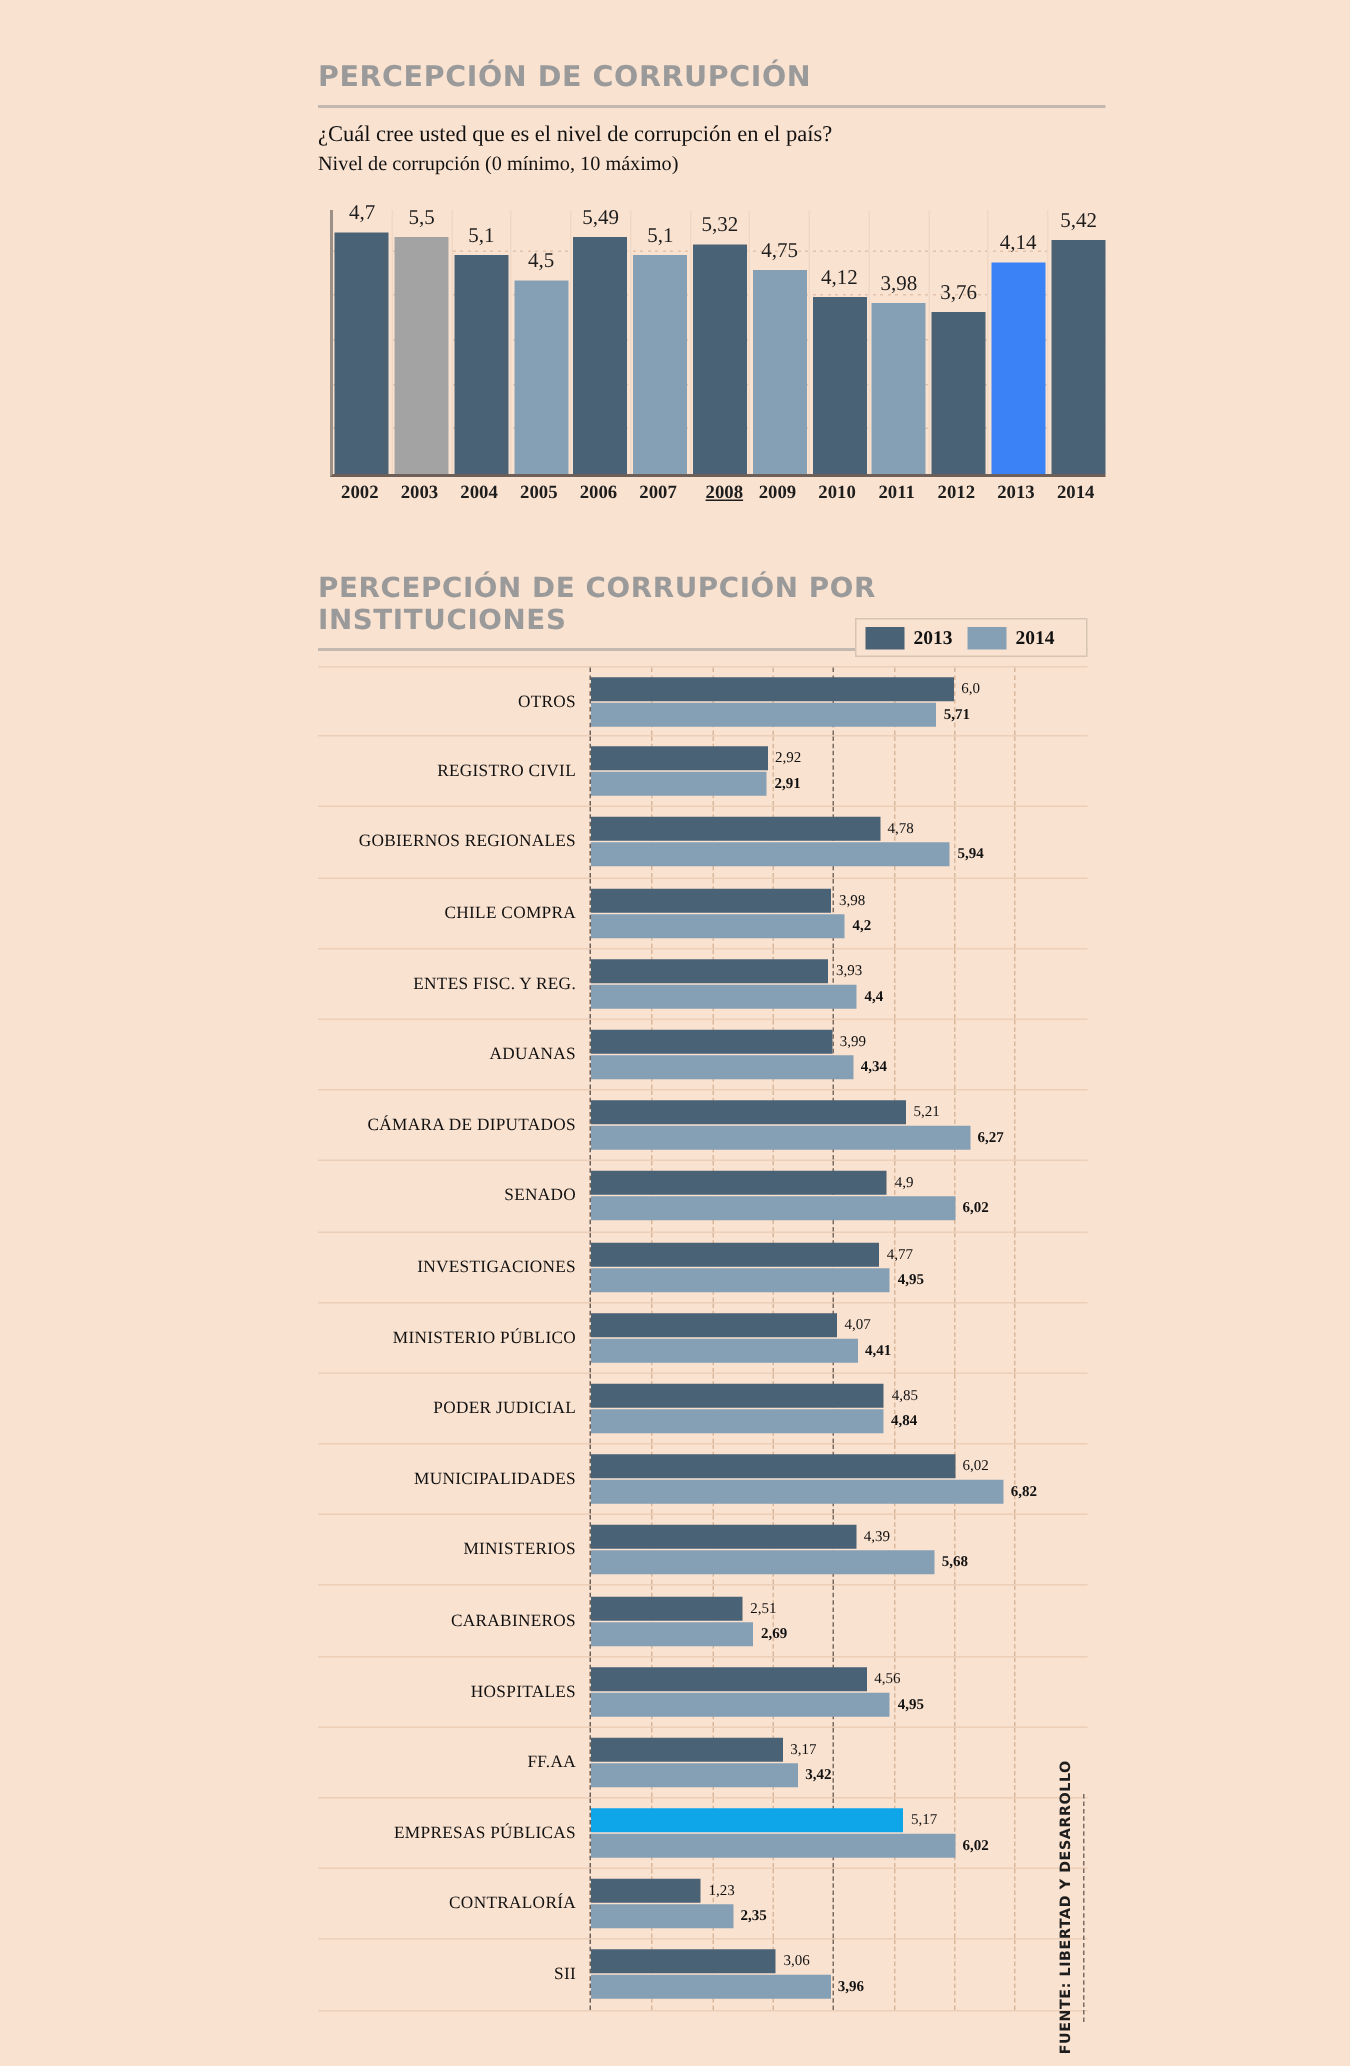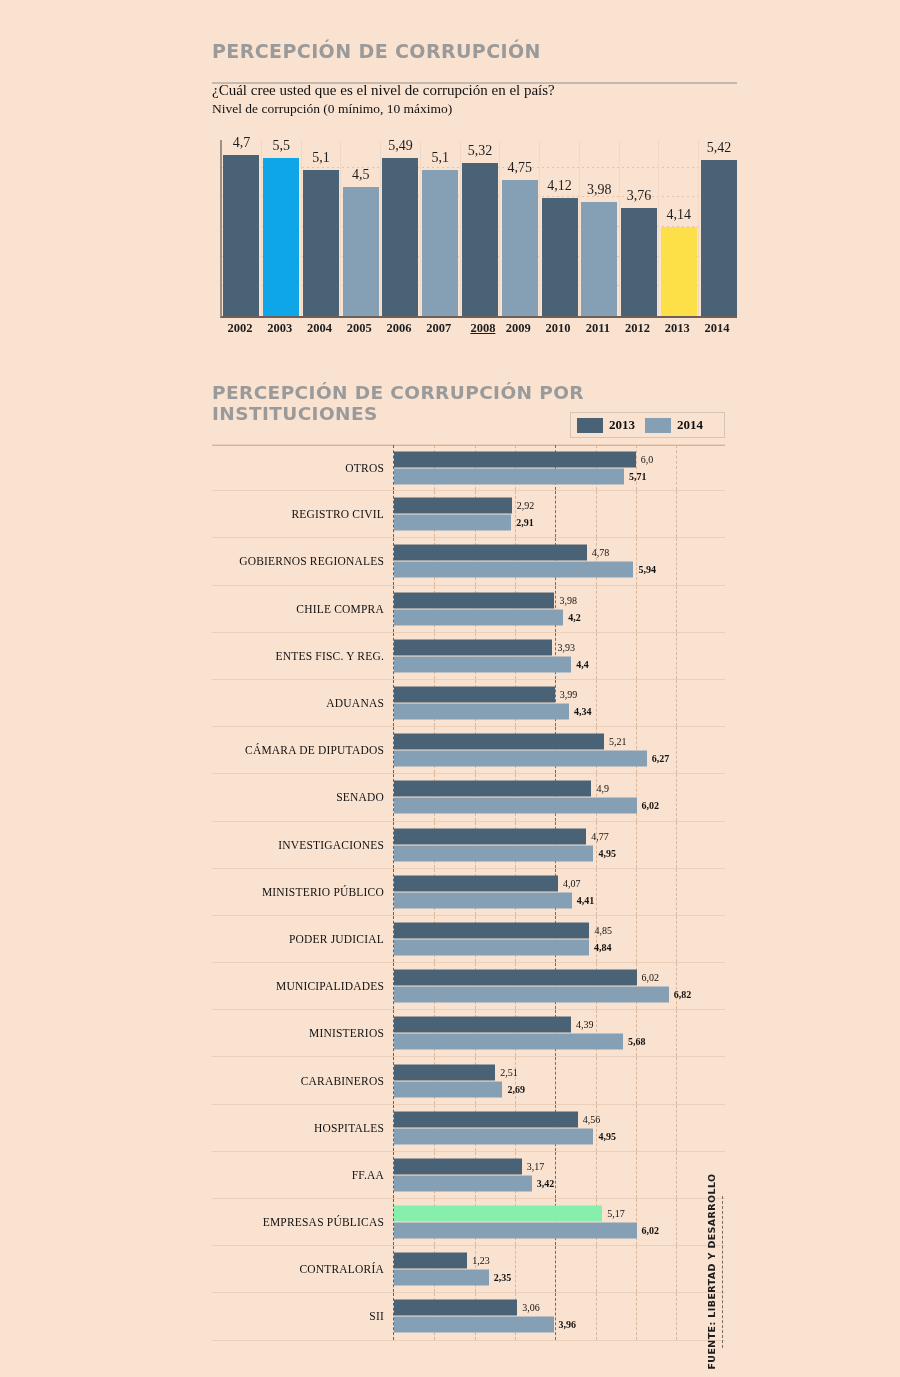--- a/index.html
+++ b/index.html
@@ -13,21 +13,21 @@
   }
 
   
   .section-head{
     position:absolute;
     color:#9a9a9a;
     font-family:"DejaVu Sans", sans-serif;
     font-weight:bold;
     letter-spacing:0.4px;
     border-bottom:2px solid #c4b9b0;
-    padding-bottom:20px;
+    padding-bottom:8px;
   }
 
   
   #top-chart{
     position:absolute; left:212px; top:140px;
     width:525px; height:200px;
   }
   #top-plot{
     position:absolute; left:8px; top:0; right:0; bottom:22px;
     border-left:2px solid #9d9086;
@@ -164,21 +164,21 @@
       <div class="tc-grid" style="bottom: 59.3333px;"></div>
       <div class="tc-grid" style="bottom: 89px;"></div>
       <div class="tc-grid" style="bottom: 118.667px;"></div>
       <div class="tc-grid" style="bottom: 148.333px;"></div>
       <div class="tc-col" style="left: 0px; width: 39.7692px;">
         <div class="tc-bar" style="height: 160.774px; background: rgb(74, 98, 117);">
           <div class="tc-val">4,7</div>
         </div>
       </div>
       <div class="tc-col" style="left: 39.7692px; width: 39.7692px;">
-        <div class="tc-bar" style="height: 157.903px; background: #0ea5e9;">
+        <div class="tc-bar" style="height: 157.903px; background: #a3a3a3;">
           <div class="tc-val">5,5</div>
         </div>
       </div>
       <div class="tc-col" style="left: 79.5385px; width: 39.7692px;">
         <div class="tc-bar" style="height: 146.419px; background: rgb(74, 98, 117);">
           <div class="tc-val">5,1</div>
         </div>
       </div>
       <div class="tc-col" style="left: 119.308px; width: 39.7692px;">
         <div class="tc-bar" style="height: 129.194px; background: rgb(133, 159, 181);">
@@ -214,21 +214,21 @@
         <div class="tc-bar" style="height: 114.265px; background: rgb(133, 159, 181);">
           <div class="tc-val">3,98</div>
         </div>
       </div>
       <div class="tc-col" style="left: 397.692px; width: 39.7692px;">
         <div class="tc-bar" style="height: 107.948px; background: rgb(74, 98, 117);">
           <div class="tc-val">3,76</div>
         </div>
       </div>
       <div class="tc-col" style="left: 437.462px; width: 39.7692px;">
-        <div class="tc-bar" style="height: 89px; background: #fde047; margin-top: 40px;">
+        <div class="tc-bar" style="height: 141px; background: #3b82f6; margin-top: 40px;">
           <div class="tc-val">4,14</div>
         </div>
       </div>
       <div class="tc-col" style="left: 477.231px; width: 39.7692px;">
         <div class="tc-bar" style="height: 155.606px; background: rgb(74, 98, 117);">
           <div class="tc-val">5,42</div>
         </div>
       </div>
     </div>
   <div id="top-axis">
@@ -582,21 +582,21 @@
       <div class="inst-label">EMPRESAS PÚBLICAS</div>
       <div class="inst-plot">
         <div class="inst-gridline" style="left: 40.3px;"></div>
         <div class="inst-gridline" style="left: 80.6px;"></div>
         <div class="inst-gridline" style="left: 120.9px;"></div>
         <div class="inst-gridline major" style="left: 161.2px;"></div>
         <div class="inst-gridline" style="left: 201.5px;"></div>
         <div class="inst-gridline" style="left: 241.8px;"></div>
         <div class="inst-gridline" style="left: 282.1px;"></div>
         <div class="inst-bars">
-          <div class="inst-bar b2013" style="width: 208.351px; background: #86efac;">
+          <div class="inst-bar b2013" style="width: 208.351px; background: #0ea5e9;">
             <span class="v">5,17</span>
           </div>
           <div class="inst-bar b2014" style="width: 242.606px; background: rgb(133, 159, 181);">
             <span class="v">6,02</span>
           </div>
         </div>
       </div>
     </div>
     <div class="inst-row">
       <div class="inst-label">CONTRALORÍA</div>

